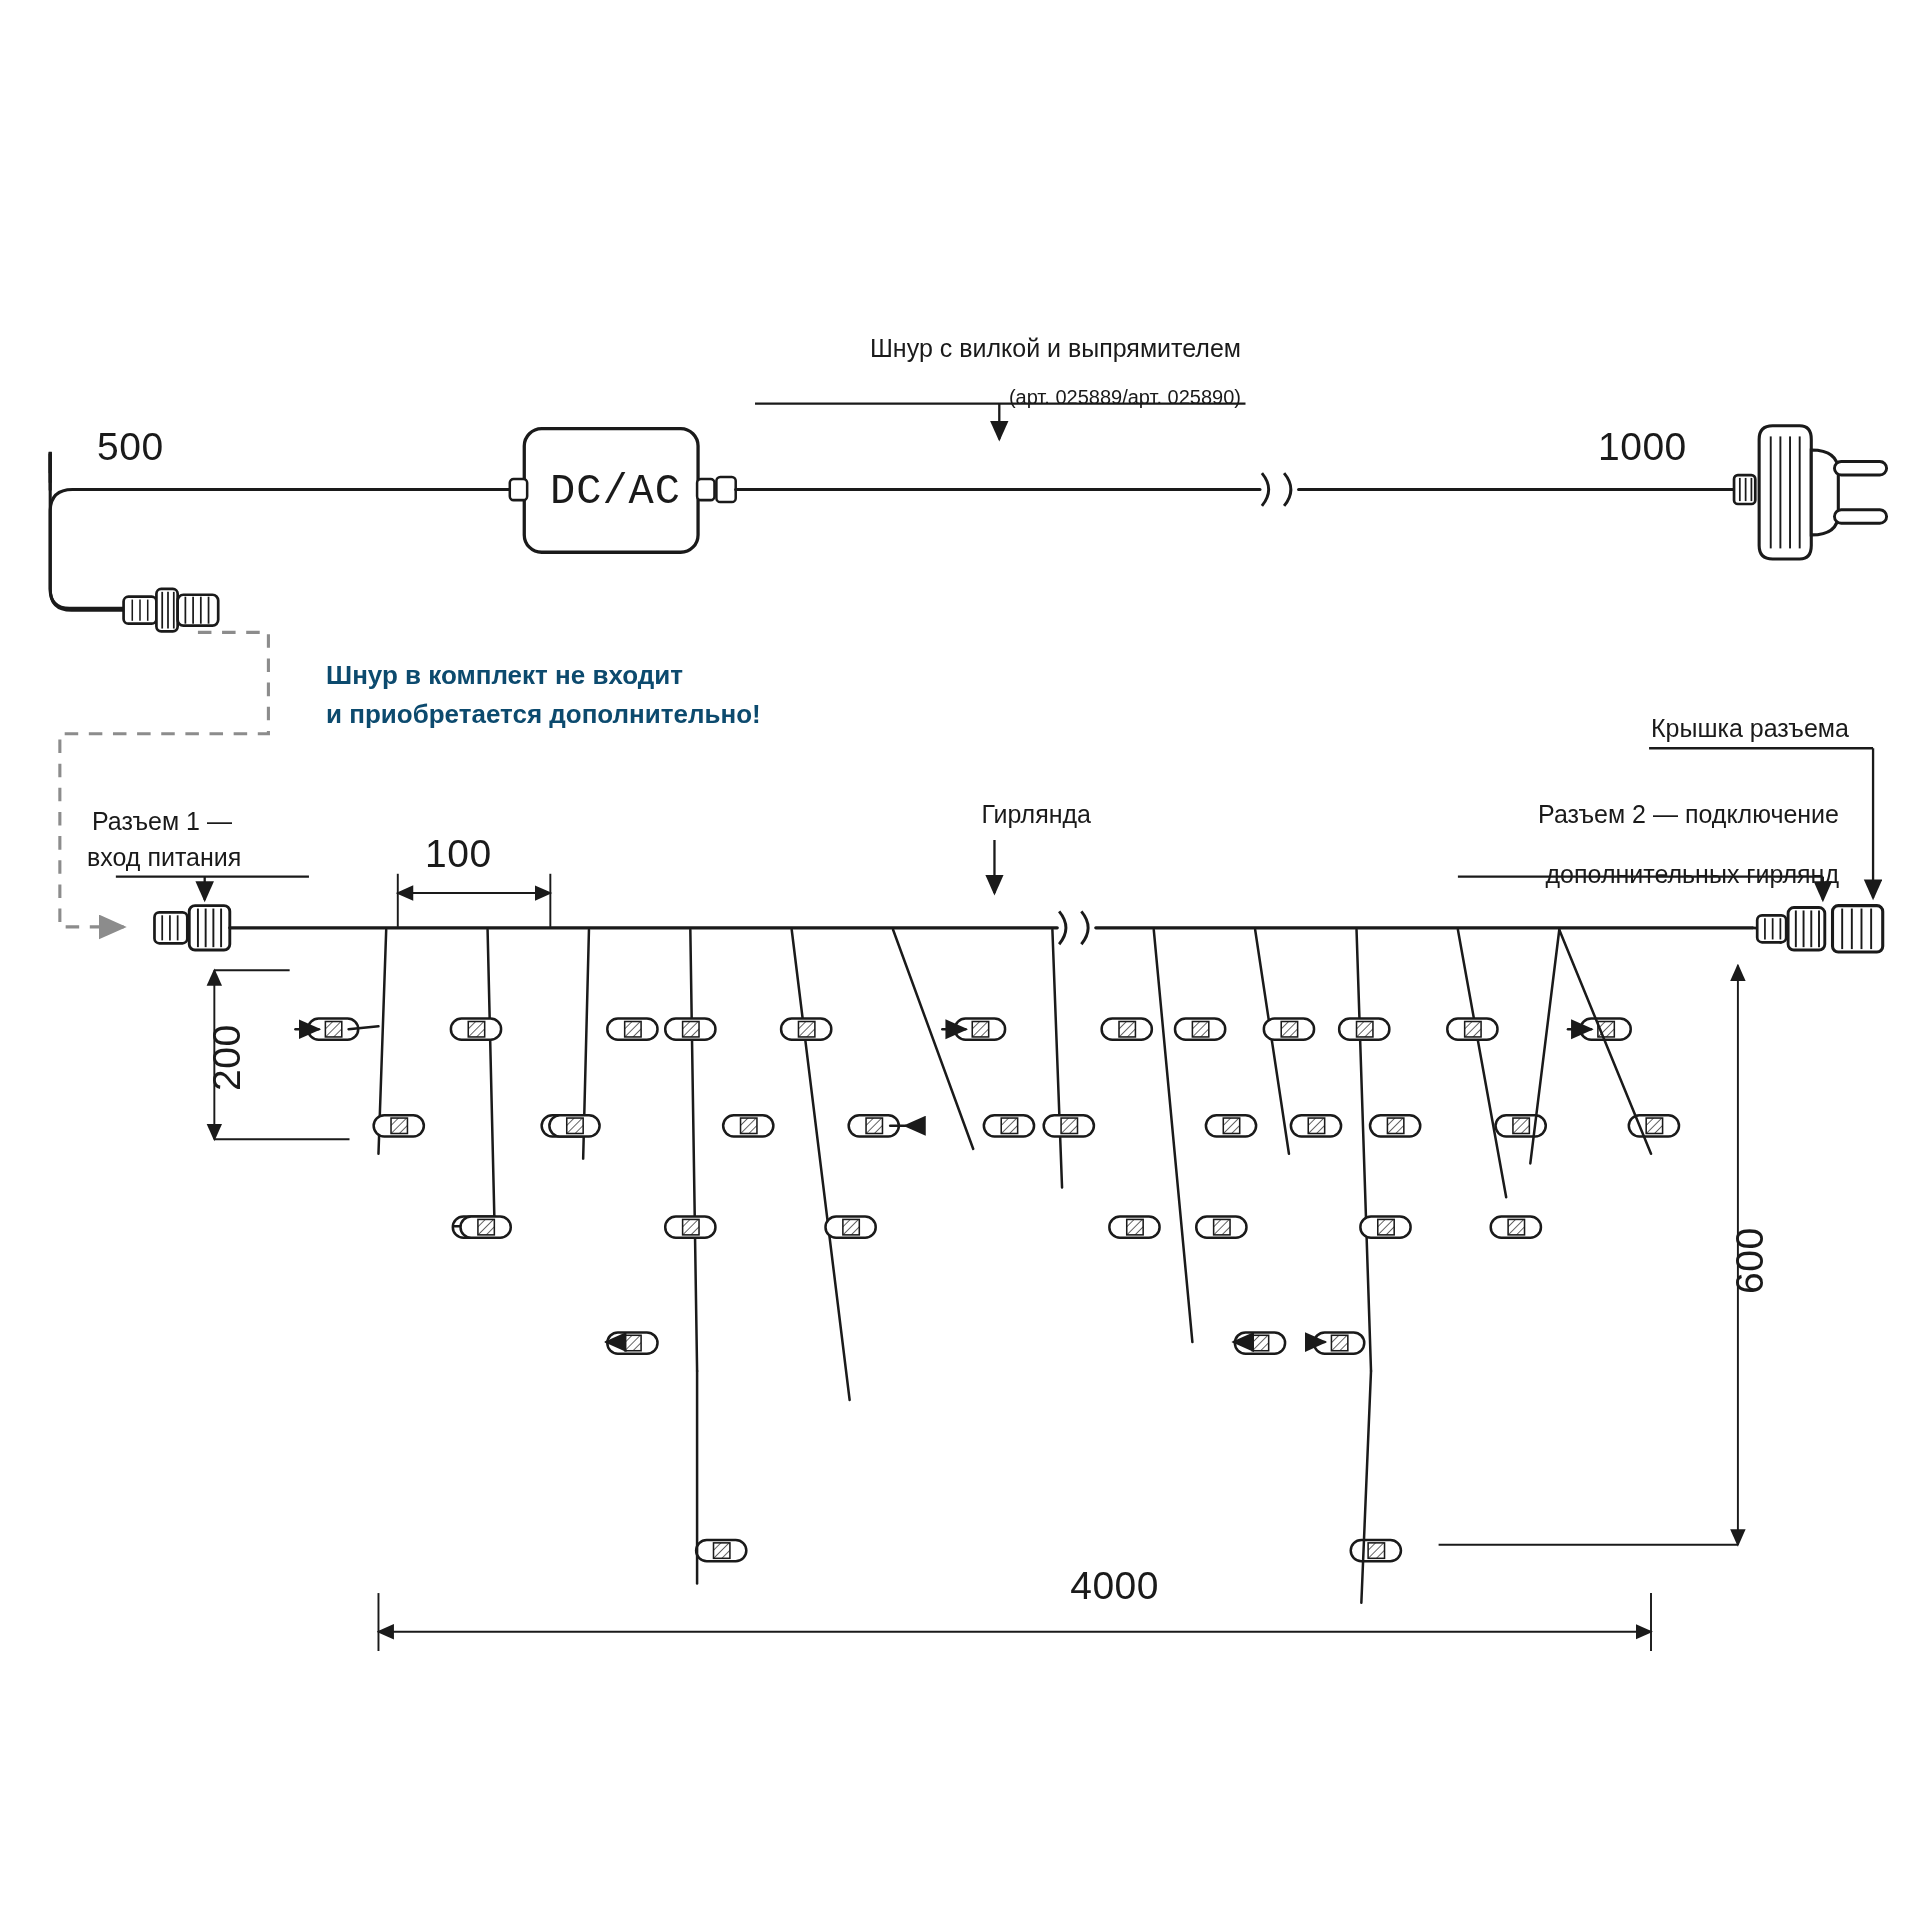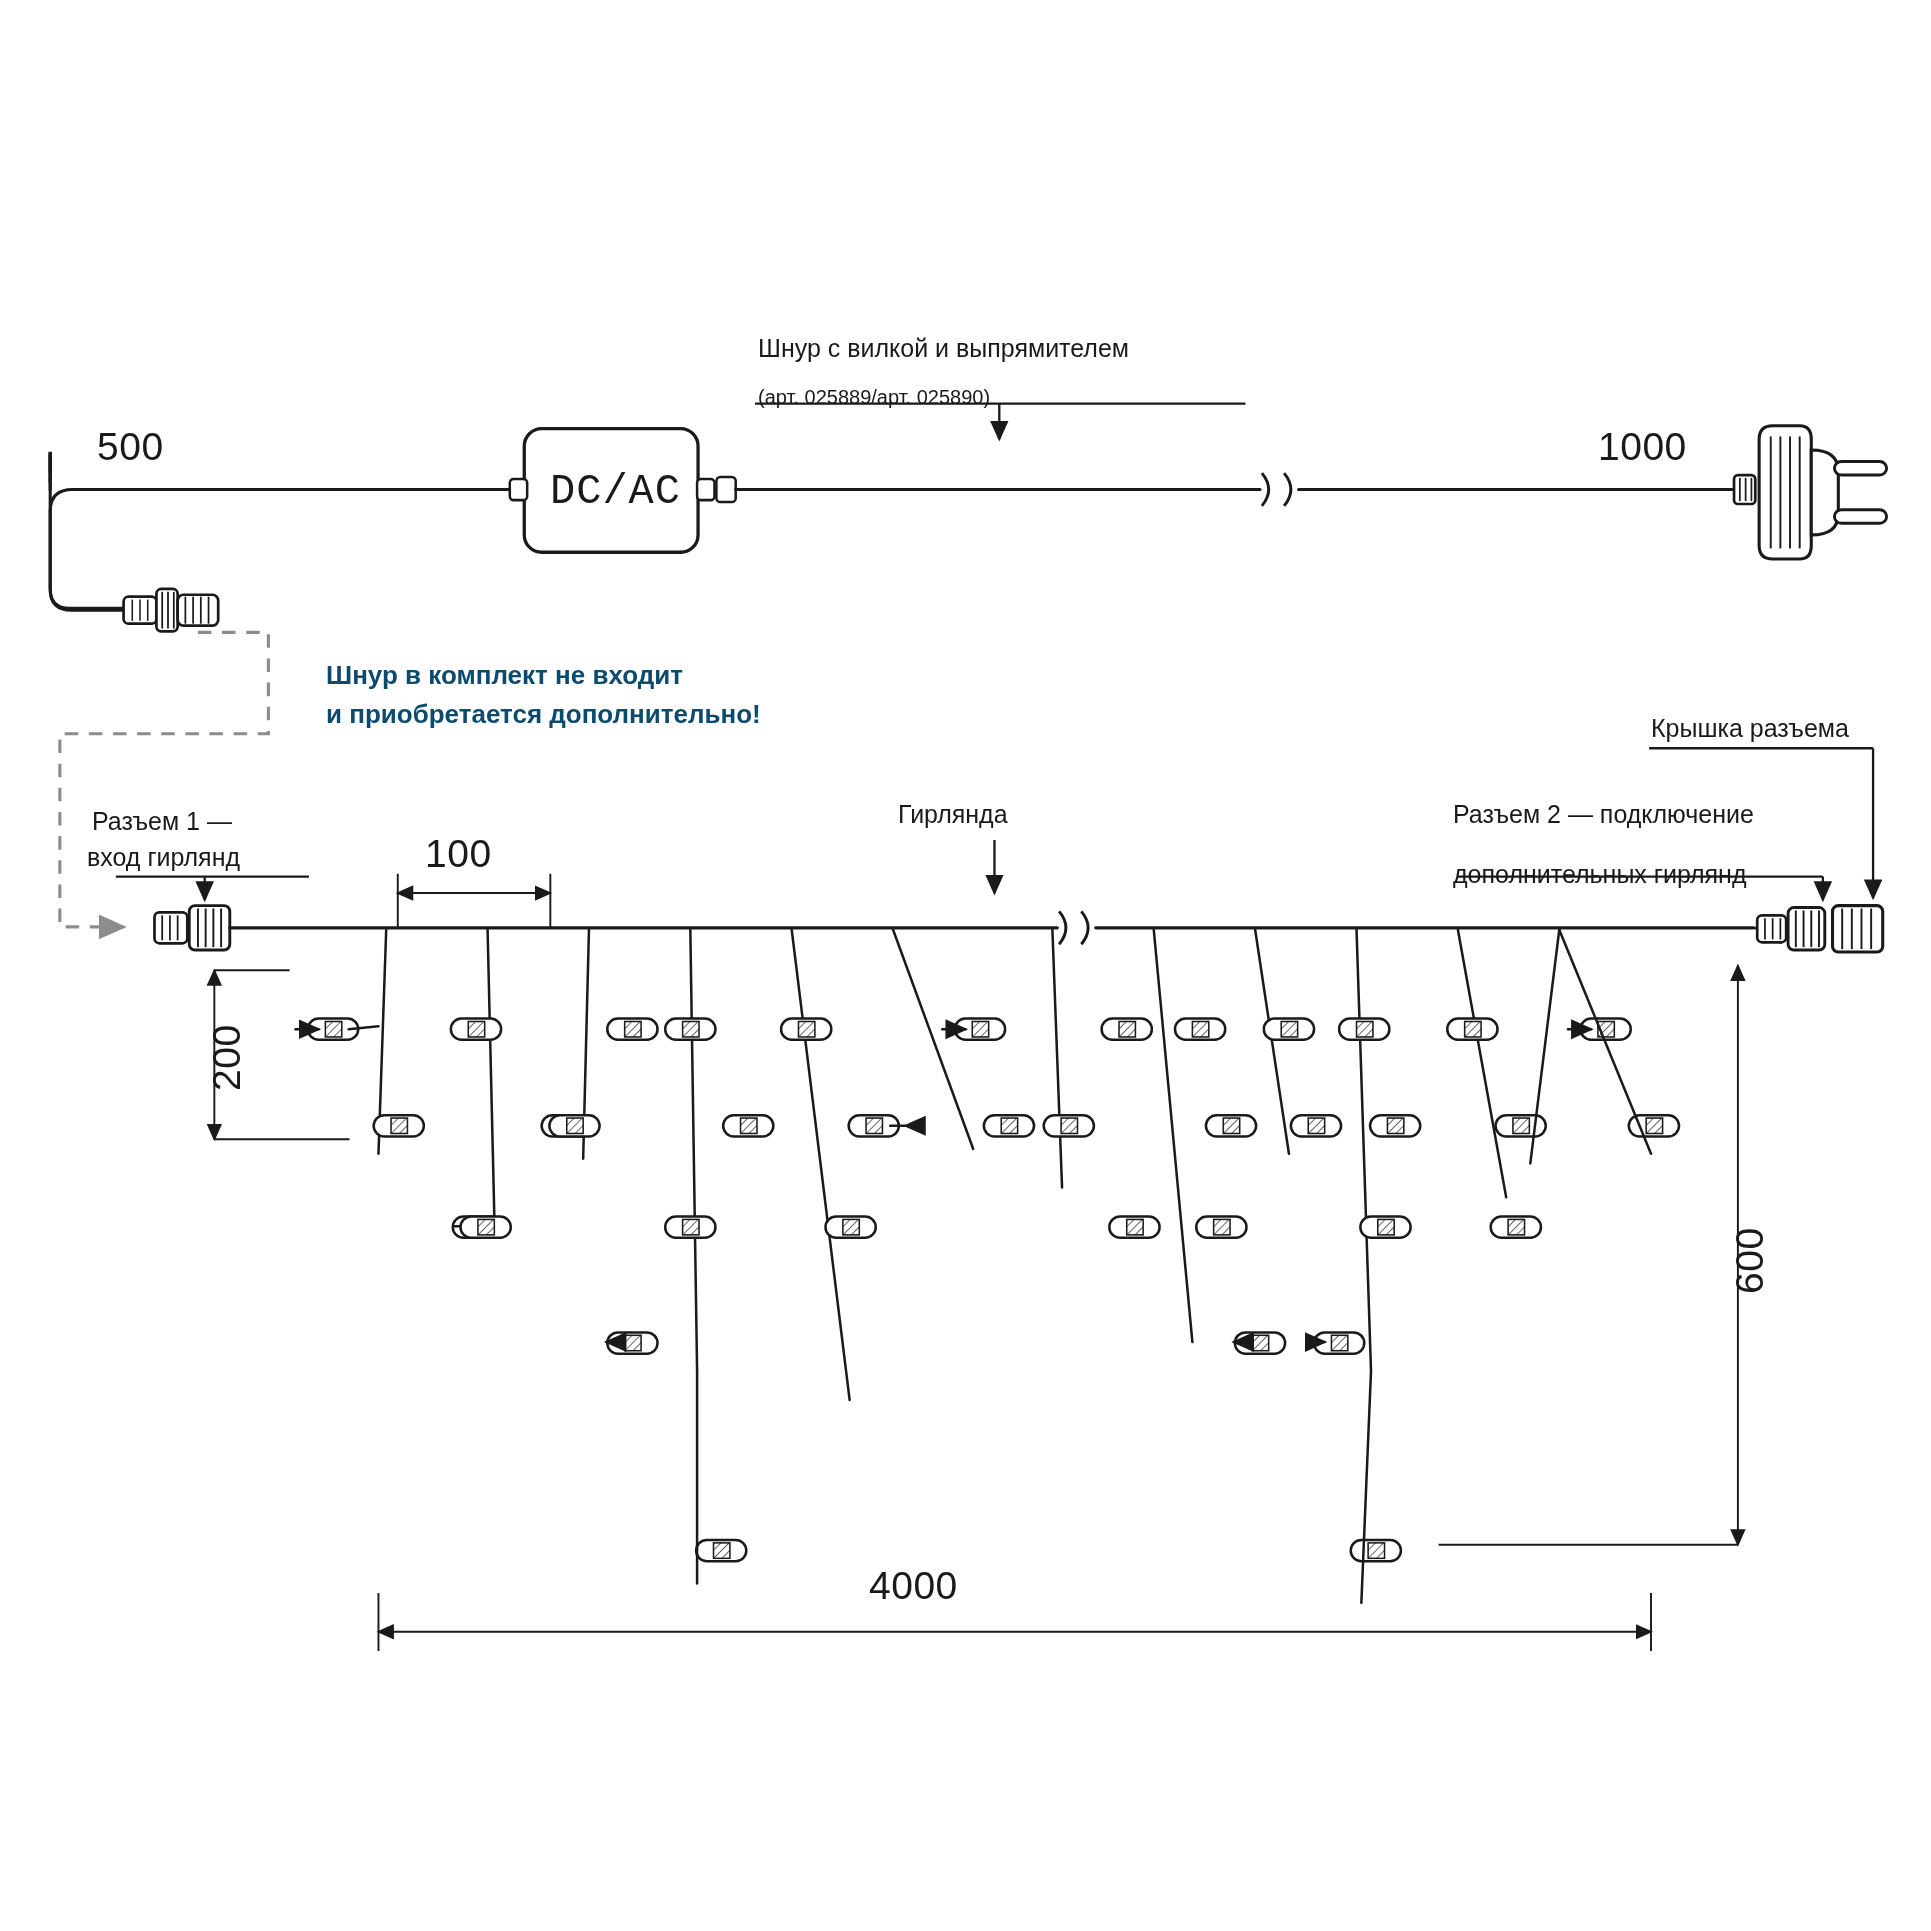--- a/index.html
+++ b/index.html
@@ -46,21 +46,21 @@
     line-height: 1.25;
     margin-top: 16px;
   }
   .warn {
     font-size: 26px;
     font-weight: bold;
     color: #0c4a6e;
     line-height: 1.35;
   }
   .center {
-    text-align: left;
+    text-align: right;
   }
   .rot {
     transform: rotate(-90deg);
     transform-origin: left top;
   }
   .dcac {
     font-size: 42px;
     letter-spacing: 1px;
     font-family: Liberation Mono, monospace;
   }
@@ -407,21 +407,21 @@
   <div class="lbl anno center" style="left:758px; top:333px; width:483px;">Шнур с вилкой и выпрямителем</div>
 
   <div class="lbl anno-sub center" style="left:758px; top:369px; width:483px;">(арт. 025889/арт. 025890)</div>
 
   <div class="lbl dcac" style="left:550px; top:468px; width:126px; text-align:center;">DC/AC</div>
 
   <div class="lbl warn" style="left:326px; top:658px;">Шнур в комплект не входит</div>
   <div class="lbl warn" style="left:326px; top:697px;">и приобретается дополнительно!</div>
 
   <div class="lbl anno" style="left:92px; top:806px;">Разъем 1 —</div>
-  <div class="lbl anno" style="left:87px; top:842px;">вход гирлянд</div>
+  <div class="lbl anno" style="left:87px; top:842px;">вход питания</div>
 
   <div class="lbl anno center" style="left:898px; top:799px; width:193px;">Гирлянда</div>
 
   <div class="lbl anno center" style="left:1453px; top:799px; width:386px;">Разъем 2 — подключение</div>
   <div class="lbl anno center" style="left:1453px; top:835px; width:386px;margin-top:24px;">дополнительных гирлянд</div>
 
   <div class="lbl anno" style="left:1651px; top:713px;">Крышка разъема</div>
 
   <div class="lbl dim" style="left:425px; top:832px;">100</div>
 

